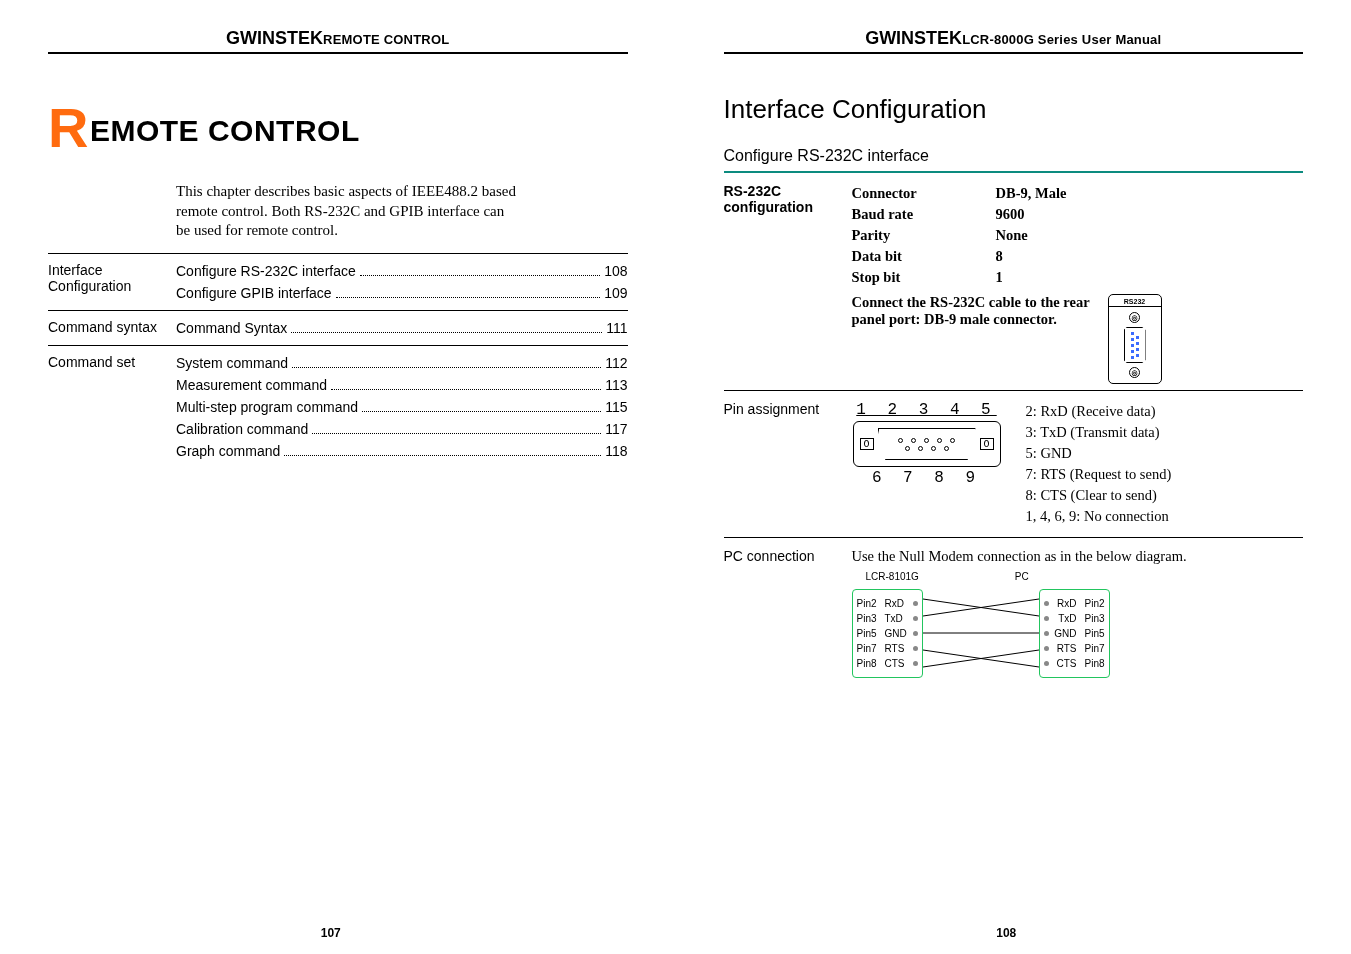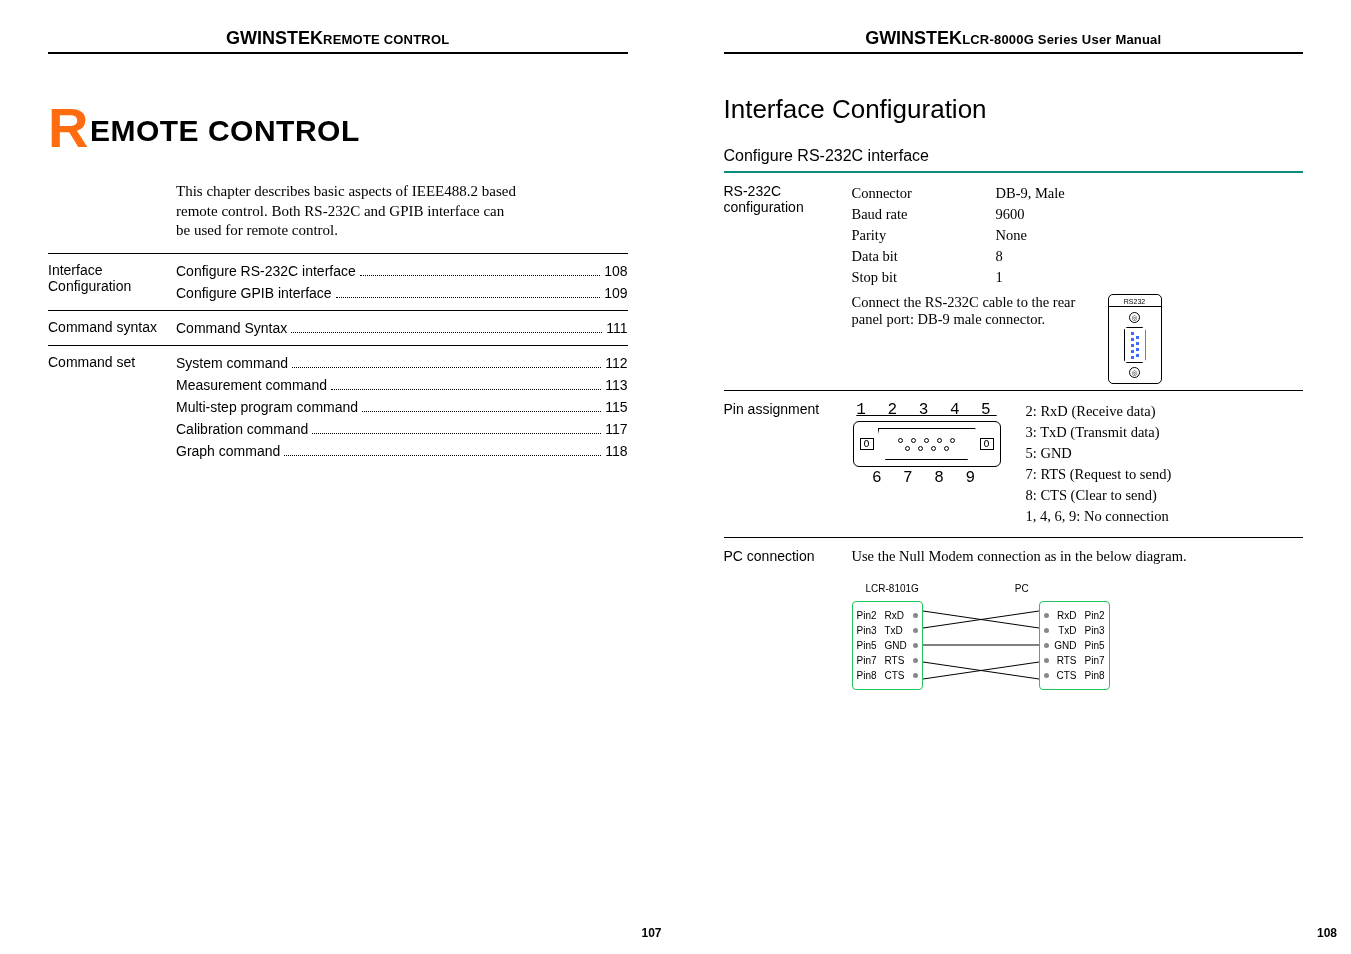--- a/index.html
+++ b/index.html
@@ -191,21 +191,21 @@
   }
   .db9-face .prow { display:flex; gap:8px; }
   .db9-face .prow span { width:5px; height:5px; border:1px solid #000; border-radius:50%; display:inline-block; }
 
   .pin-list { display:inline-block; vertical-align:top; font-size:14.5px; }
   .pin-list div { padding:2px 0; }
 
   .nullmodem-diagram {
     font-family: Arial, sans-serif;
     font-size: 10px;
-    margin-top: 18px;
+    margin-top: 6px;
   }
   .nm-head { display:flex; gap:96px; padding-left: 14px; padding-bottom: 4px;}
   .nm-box {
     border:1px solid #22c55e; border-radius:4px;
     display:inline-block;
     padding: 6px 4px;
   }
   .nm-row { display:flex; align-items:center; gap:4px; line-height:1.5; }
   .nm-l { width:24px; text-align:left; }
   .nm-s { width:24px; text-align:left; }
@@ -213,21 +213,21 @@
   .nm-dot { width:5px; height:5px; background:#888; border-radius:50%; display:inline-block; }
 
   .nm-wrap { display:flex; align-items:center; }
   .nm-wires { width:116px; height:94px; position:relative; }
   .nm-wires svg { position:absolute; inset:0; }
 
   .pagefoot {
     position:absolute;
     bottom: 14px;
     left:0; right:14px;
-    text-align:right;
+    text-align:center;
     font-family: Arial, sans-serif;
     font-size:12px;
     font-weight:700;
   }
 </style>
 </head>
 <body>
 
 <div class="page">
   <div class="header-row">
@@ -311,21 +311,21 @@
     <div class="brand">
       <span>GWINSTEK</span>
     </div>
     <div class="header-title">LCR-8000G Series User Manual</div>
   </div>
 
   <div class="section-h1">Interface Configuration</div>
   <div class="section-h2">Configure RS-232C interface</div>
   <div class="teal-rule"></div>
 
-  <div class="block" style="padding-bottom:6px;">
+  <div class="block" style="padding-bottom:6px;font-weight:bold;">
     <div class="block-label">RS-232C configuration</div>
     <div class="block-body">
       <div class="specs-area">
         <div class="specs-left">
           <div class="spec-row">
               <div class="spec-key">Connector</div>
               <div class="spec-val">DB-9, Male</div>
             </div>
           <div class="spec-row">
               <div class="spec-key">Baud rate</div>

